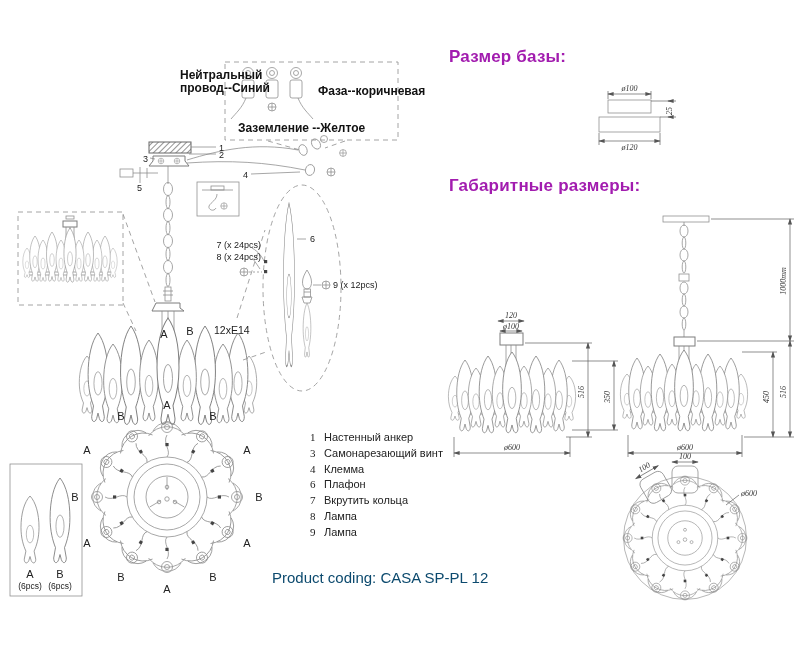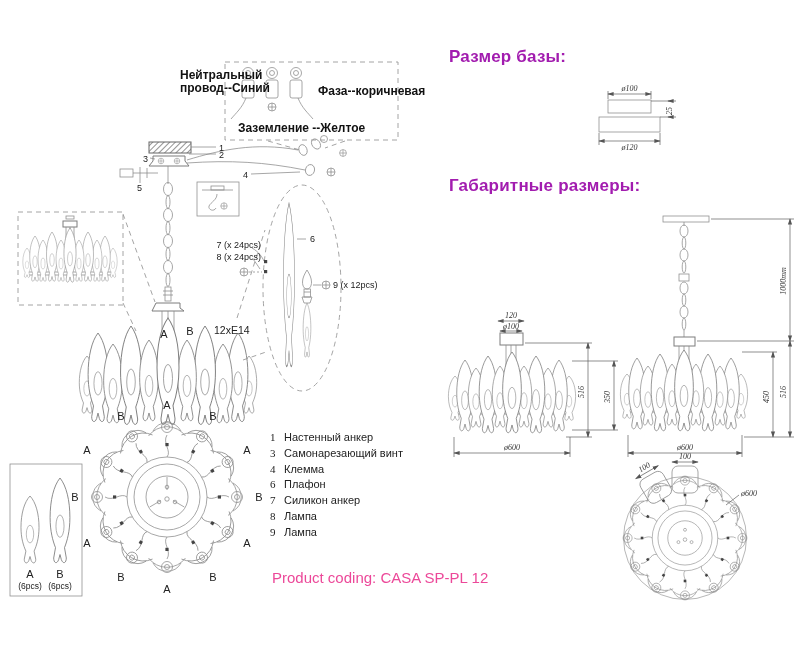--- a/index.html
+++ b/index.html
@@ -1,23 +1,23 @@
 <!DOCTYPE html>
 <html><head>
 <meta charset="utf-8">
 <style>
   html,body{margin:0;padding:0;background:#fff;}
   .page{position:relative;width:800px;height:655px;background:#fff;overflow:hidden;
         font-family:"Liberation Sans",sans-serif;color:#1a1a1a;}
   .abs{position:absolute;}
   .hdr{font-size:17px;font-weight:700;color:#a21caf;letter-spacing:.2px;}
-  .product{font-size:15px;color:#ec4899;}
+  .product{font-size:15px;color:#0c4a6e;}
   .wlab{font-size:12px;font-weight:700;color:#111;white-space:nowrap;}
   .parts{line-height:14.8px;}
-  .prow{white-space:nowrap;}
+  .prow{white-space:nowrap;margin-left:40px;}
   .pnum{display:inline-block;width:14px;font-family:"Liberation Serif",serif;font-size:11px;color:#222;}
   .pname{font-size:11px;color:#222;}
   
   .ln{stroke:#7d7d7d;fill:none;stroke-width:1;}
   .lnf{stroke:#7d7d7d;fill:#fff;stroke-width:1;}
   .thin{stroke:#8a8a8a;fill:none;stroke-width:.75;}
   .dash{stroke:#9a9a9a;fill:none;stroke-width:.9;stroke-dasharray:5 4;}
   .dimln{stroke:#606060;fill:none;stroke-width:.7;}
   .dim{font:italic 8px "Liberation Serif",serif;fill:#333;}
   .co{font:9px "Liberation Sans",sans-serif;fill:#222;}
@@ -421,20 +421,20 @@
 <div class="abs wlab" style="left:238px;top:121px">Заземление --Желтое</div>
 
 <div class="abs hdr" style="left:449px;top:47px">Размер базы:</div>
 <div class="abs hdr" style="left:449px;top:176px">Габаритные размеры:</div>
 
 <div class="abs parts" style="left:270px;top:429px">
   <div class="prow"><span class="pnum">1</span><span class="pname">Настенный анкер</span></div>
   <div class="prow"><span class="pnum">3</span><span class="pname">Самонарезающий винт</span></div>
   <div class="prow"><span class="pnum">4</span><span class="pname">Клемма</span></div>
   <div class="prow"><span class="pnum">6</span><span class="pname">Плафон</span></div>
-  <div class="prow"><span class="pnum">7</span><span class="pname">Силикон анкер</span></div>
+  <div class="prow"><span class="pnum">7</span><span class="pname">Вкрутить кольца</span></div>
   <div class="prow"><span class="pnum">8</span><span class="pname">Лампа</span></div>
   <div class="prow"><span class="pnum">9</span><span class="pname">Лампа</span></div>
 </div>
 
 <div class="abs product" style="left:272px;top:569px">Product coding: CASA SP-PL 12</div>
 
 </div>
 
 </body></html>

